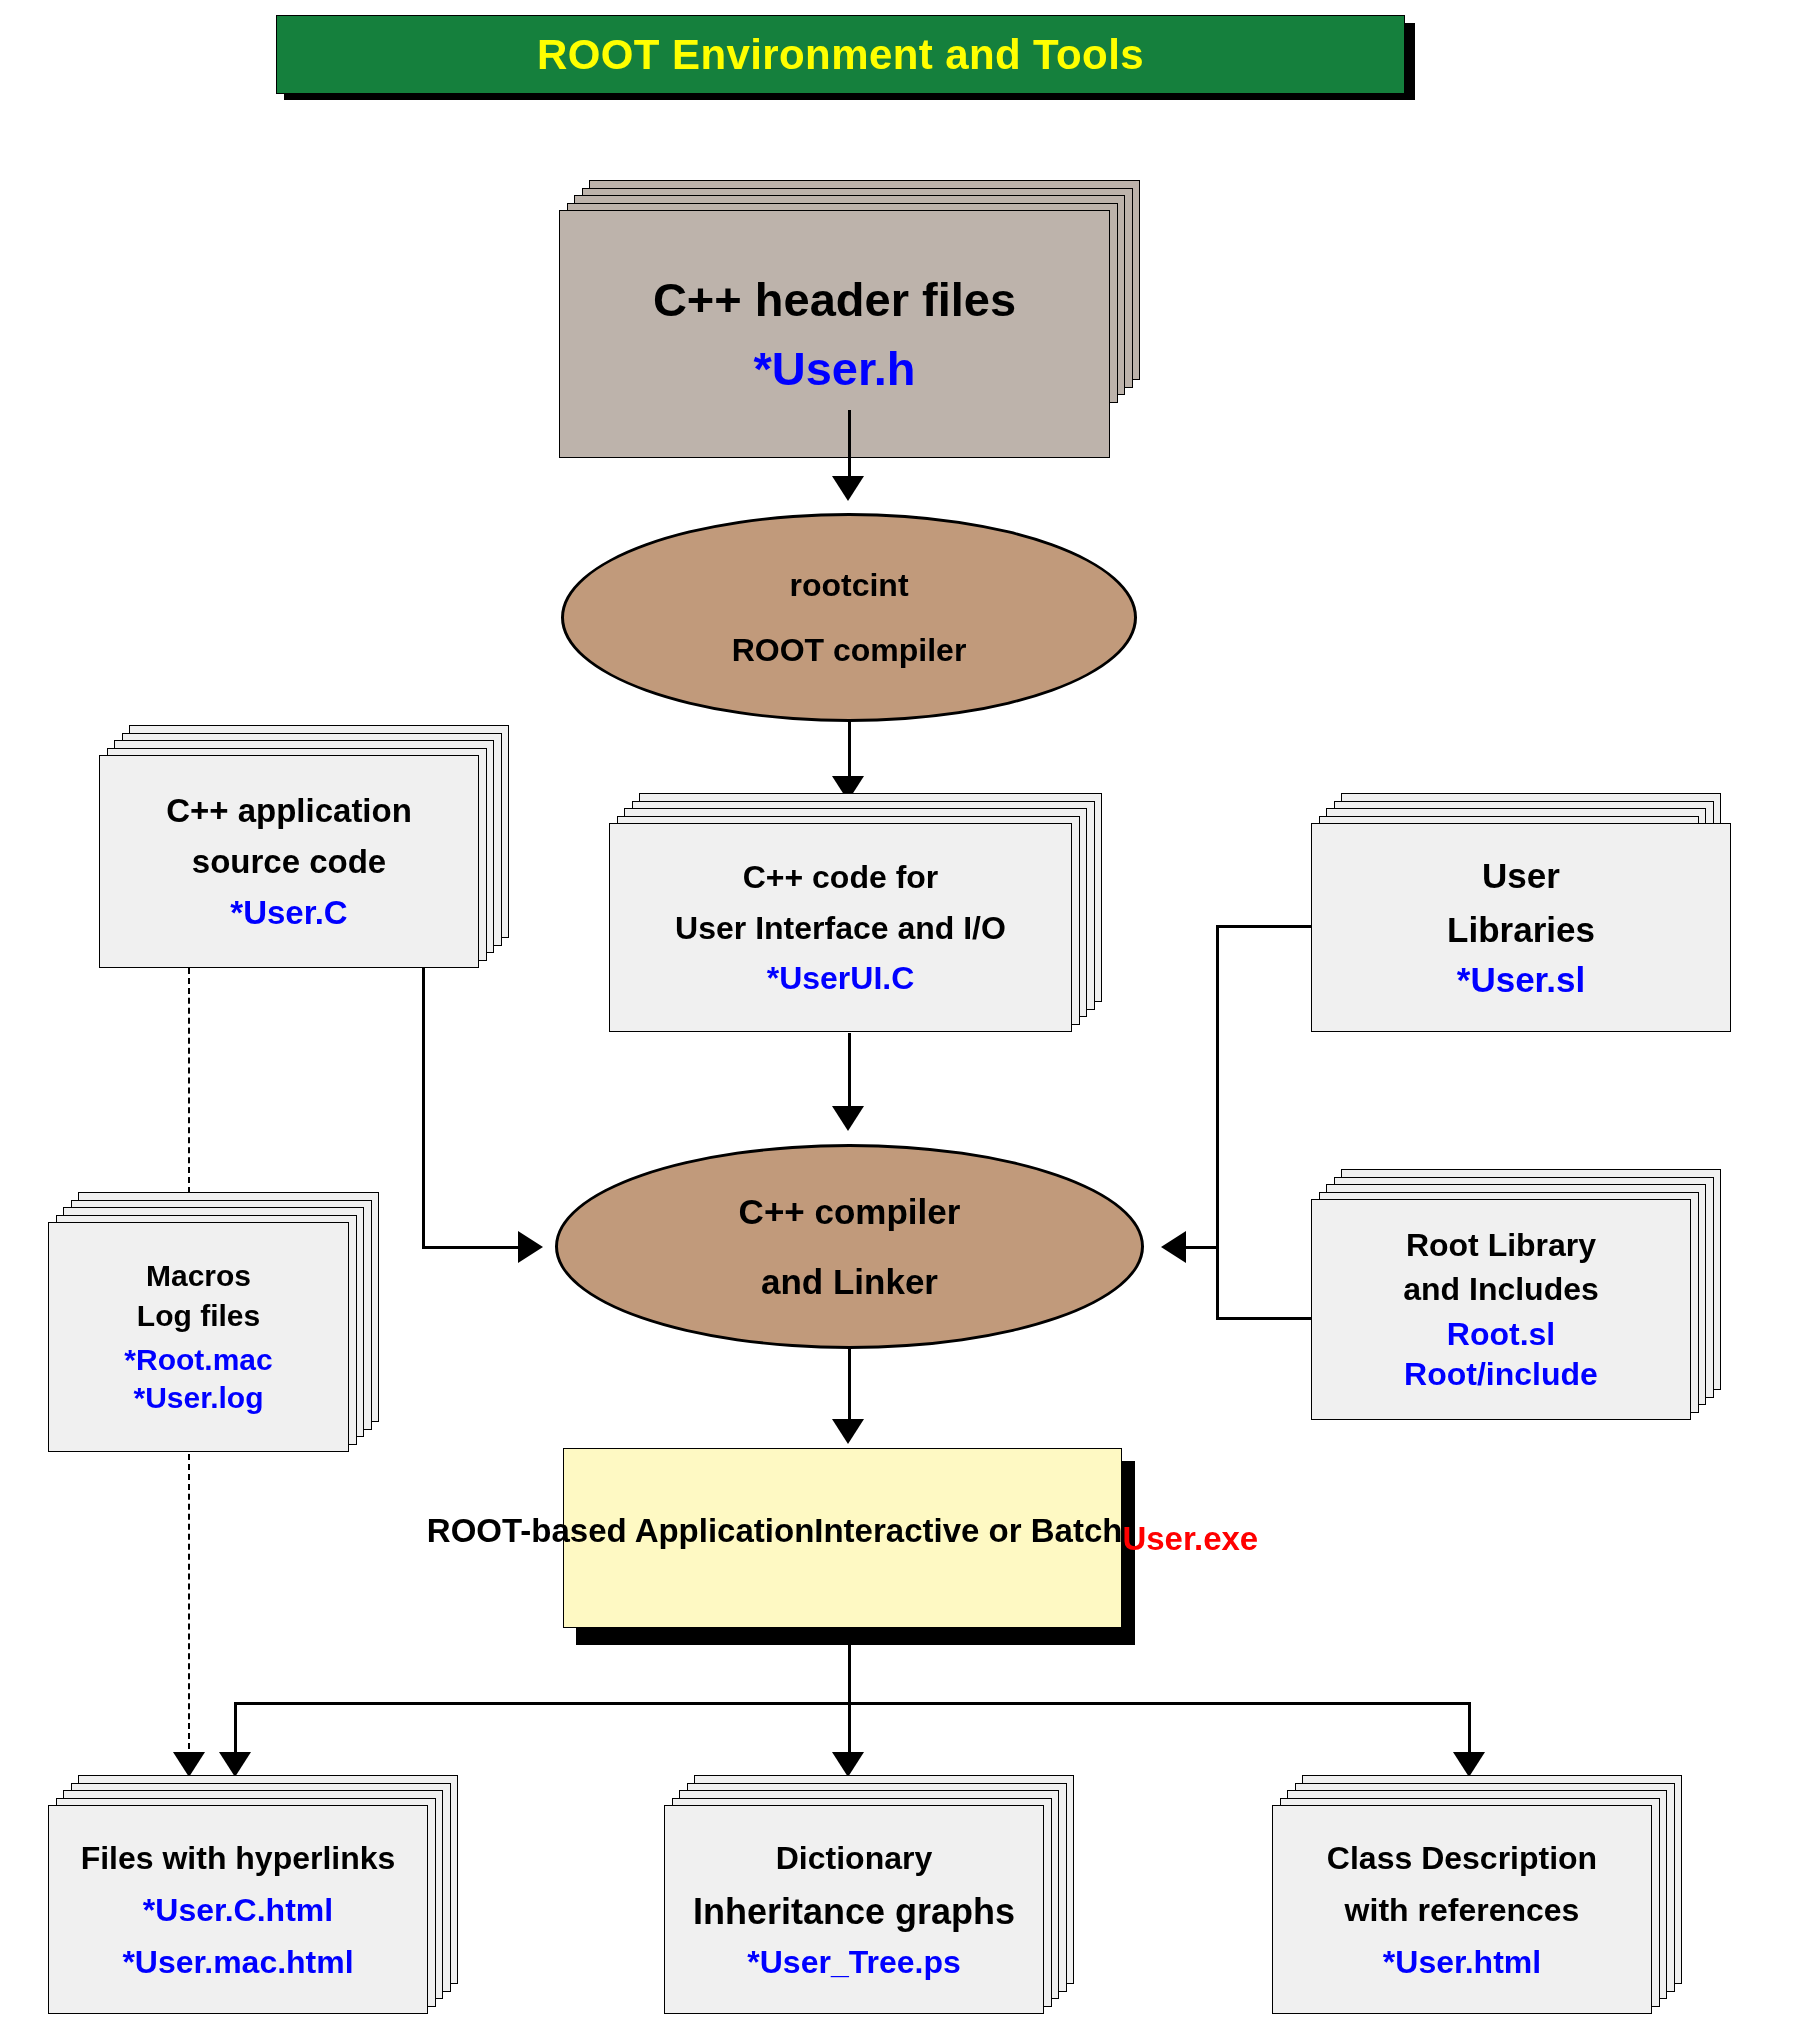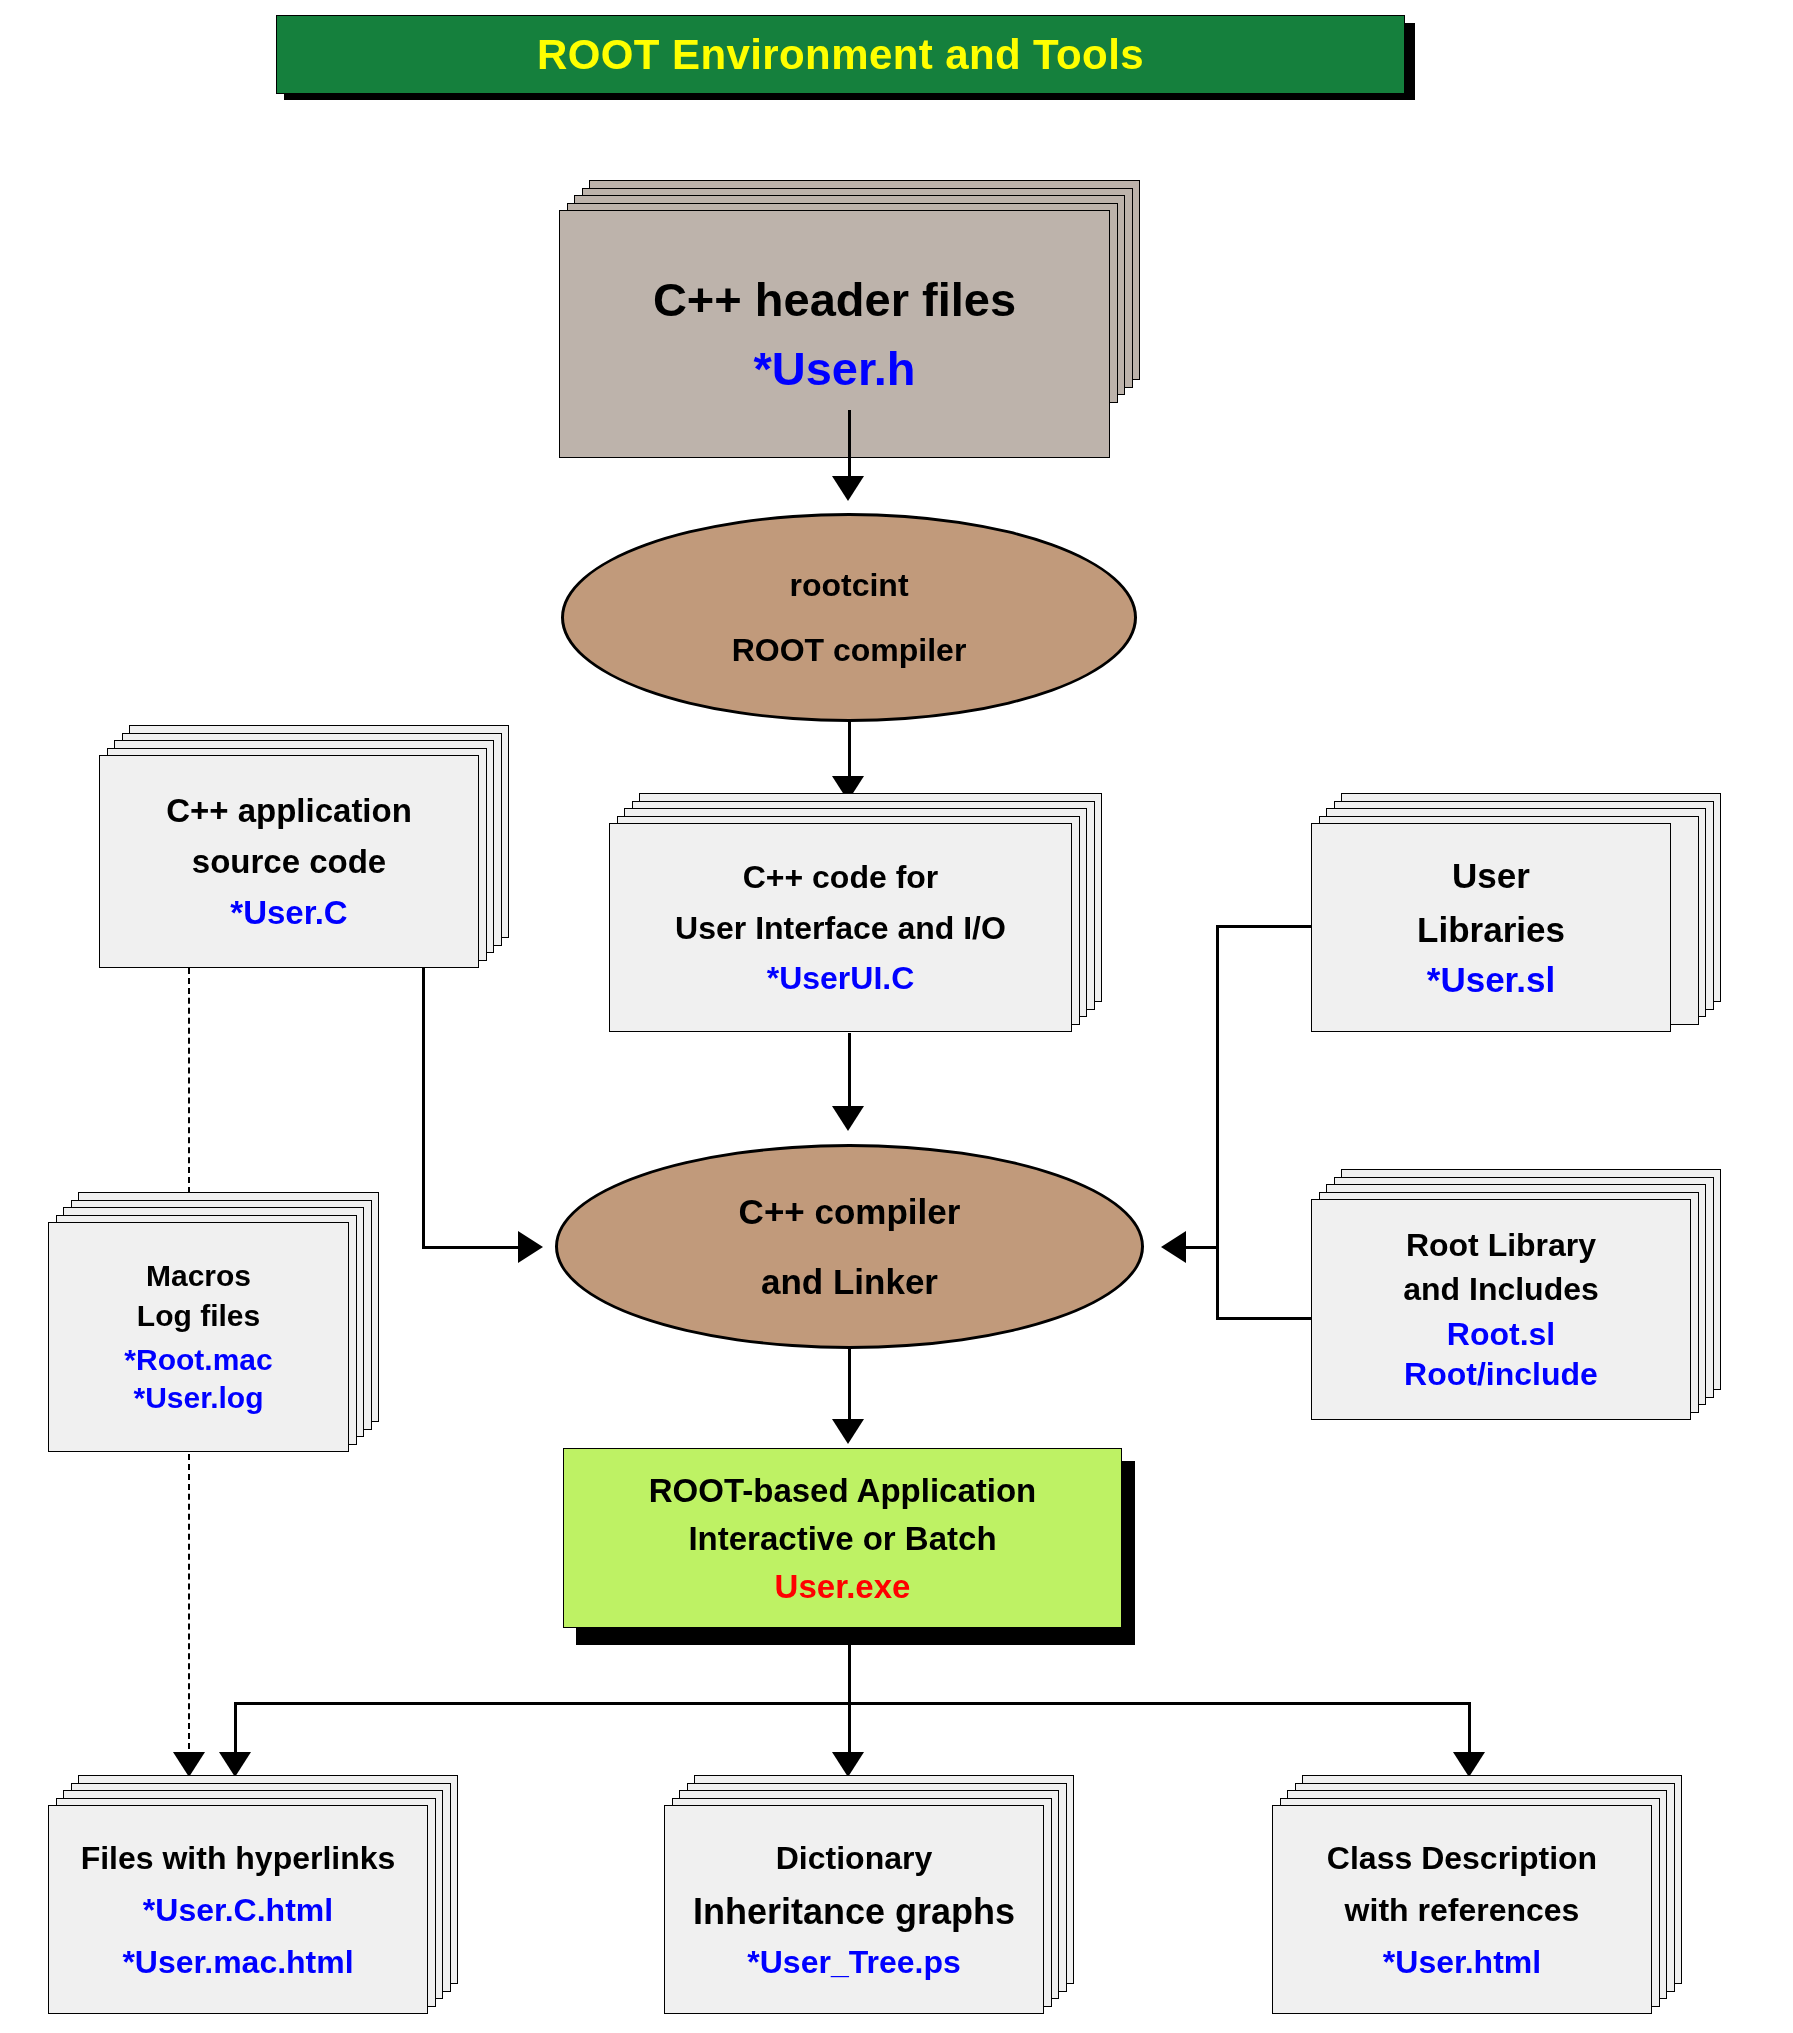--- a/index.html
+++ b/index.html
@@ -24,22 +24,22 @@
   .ln{font-weight:bold;color:#000;text-align:center;white-space:nowrap;line-height:1.0;}
   .lnblue{font-weight:bold;color:#0000ff;text-align:center;white-space:nowrap;line-height:1.0;}
   .lnred{font-weight:bold;color:#ff0000;text-align:center;white-space:nowrap;line-height:1.0;}
 
   
   .ellipse{position:absolute;background:#c19a7b;border:3.3px solid #000;border-radius:50%;
            display:flex;flex-direction:column;align-items:center;justify-content:center;
            box-sizing:border-box;}
 
   
-  .olivebox{position:absolute;background:#bef264;border:1.7px solid #000;box-sizing:border-box;
-            display:flex;flex-direction:column;align-items:center;justify-content:center;}
+  .olivebox{position:absolute;background:#fef9c3;border:1.7px solid #000;box-sizing:border-box;
+            display:flex;align-items:center;justify-content:center;}
 
   
   .hline{position:absolute;background:#000;height:2.5px;}
   .vline{position:absolute;background:#000;width:2.5px;}
   .vdash{position:absolute;width:0;border-left:2.5px dashed #000;}
   .arrow-d{position:absolute;width:0;height:0;border-left:16.7px solid transparent;
            border-right:16.7px solid transparent;border-top:25px solid #000;}
   .arrow-r{position:absolute;width:0;height:0;border-top:16.7px solid transparent;
            border-bottom:16.7px solid transparent;border-left:25px solid #000;}
   .arrow-l{position:absolute;width:0;height:0;border-top:16.7px solid transparent;
@@ -108,21 +108,21 @@
   </div>
 
   <div class="vline" style="left:848px;top:1033px;height:83px;"></div>
   <div class="arrow-d" style="left:832px;top:1106px;"></div>
 
   <div class="stack" style="left:1311px;top:793px;width:413px;height:242px;">
     <div class="sheet" style="left:30px;top:0px;width:380px;height:209px;"></div>
     <div class="sheet" style="left:22.5px;top:7.5px;width:380px;height:209px;"></div>
     <div class="sheet" style="left:15px;top:15px;width:380px;height:209px;"></div>
     <div class="sheet" style="left:7.5px;top:22.5px;width:380px;height:209px;"></div>
-    <div class="front" style="left:0px;top:30px;width:360px;height:209px;">
+    <div class="front" style="left:0px;top:30px;width:420px;height:209px;">
       <div class="ln" style="font-size:35px;margin-bottom:18.4px;">User</div>
       <div class="ln" style="font-size:35px;margin-bottom:15px;">Libraries</div>
       <div class="lnblue" style="font-size:35px;">*User.sl</div>
     </div>
   </div>
 
   <div class="hline" style="left:1216px;top:925px;width:96px;"></div>
   <div class="vline" style="left:1216px;top:925px;height:394px;"></div>
   <div class="hline" style="left:1186px;top:1246px;width:33px;"></div>
   <div class="arrow-l" style="left:1161px;top:1231px;"></div>

